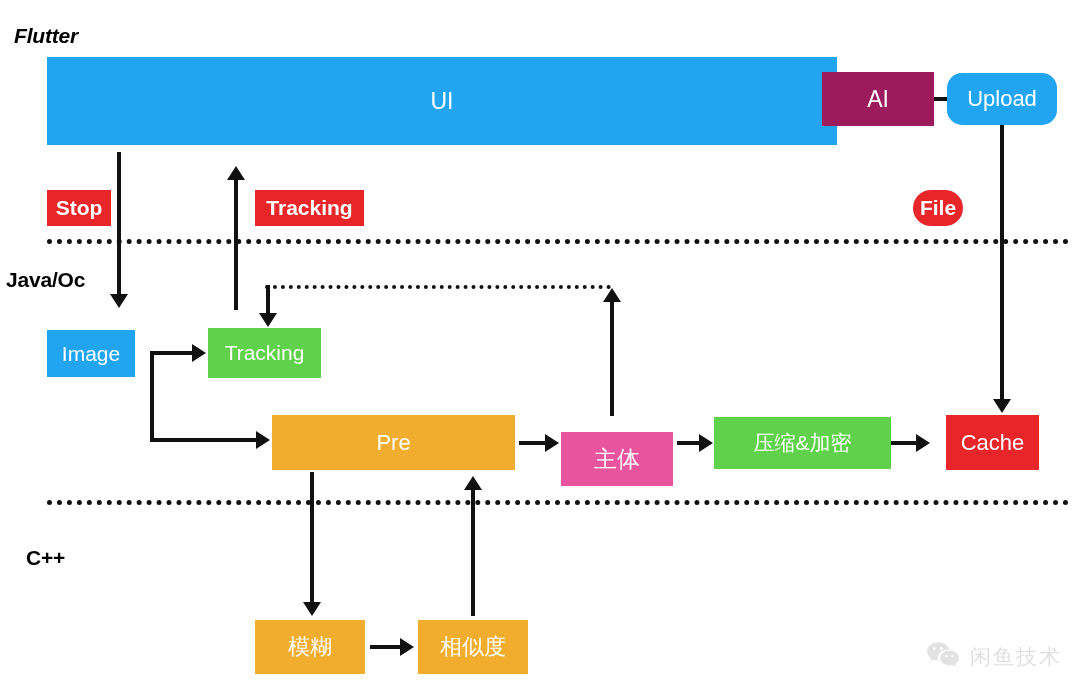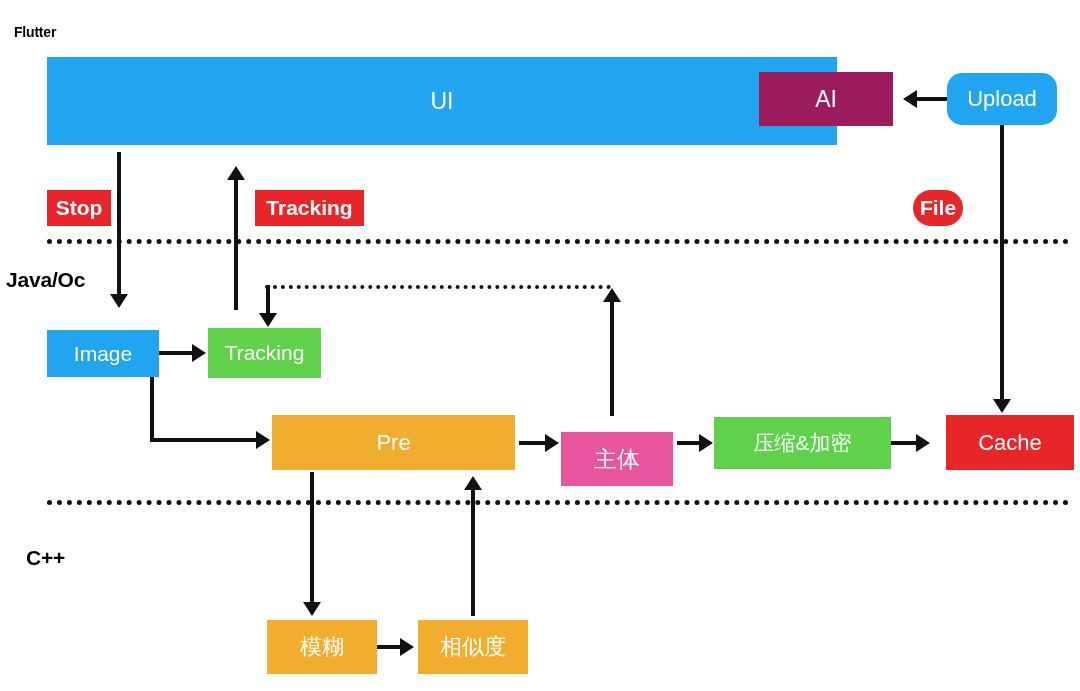--- a/index.html
+++ b/index.html
@@ -107,21 +107,21 @@
     color: #4a4a4a;
     letter-spacing: 2px;
     font-family: "DejaVu Sans", sans-serif;
   }
 </style>
 </head>
 <body>
 
 <div id="canvas">
 
-  <div class="layer-label" style="left:14px; top:24px; font-size:14px;">Flutter</div>
+  <div class="layer-label" style="left:14px; top:24px; font-size:21px;font-style:italic;">Flutter</div>
   <div class="layer-label" style="left:6px; top:268px; font-size:21px;">Java/Oc</div>
   <div class="layer-label" style="left:26px; top:546px; font-size:21px;">C++</div>
 
   <div class="divider" style="left:47px; top:239px; width:1022px;"></div>
   <div class="divider" style="left:47px; top:500px; width:1022px;"></div>
   <div class="divider-thin" style="left:265px; top:285px; width:346px;"></div>
 
   <div class="vline" style="left:117px; top:152px; height:144px;"></div>
   <div class="arrow down" style="left:110px; top:294px;"></div>
 
@@ -162,40 +162,53 @@
   <div class="arrow down" style="left:303px; top:602px;"></div>
 
   <div class="vline" style="left:471px; top:488px; height:128px;"></div>
   <div class="arrow up" style="left:464px; top:476px;"></div>
 
   <div class="hline" style="left:370px; top:645px; width:32px;"></div>
   <div class="arrow right" style="left:400px; top:638px;"></div>
 
   <div class="node latin" style="left:47px; top:57px; width:790px; height:88px; background:#22A5F1; font-size:23px;">UI</div>
 
-  <div class="node latin" style="left:759px; top:72px; width:134px; height:54px; background:#9B1B5C; font-size:23px;">AI</div>
+  <div class="node latin" style="left:822px; top:72px; width:112px; height:54px; background:#9B1B5C; font-size:23px;">AI</div>
 
   <div class="node latin" style="left:947px; top:73px; width:110px; height:52px; background:#22A5F1; font-size:22px;border-radius:15px;">Upload</div>
 
-  <div class="node latin" style="left:47px; top:330px; width:112px; height:47px; background:#22A5F1; font-size:21px;">Image</div>
+  <div class="node latin" style="left:47px; top:330px; width:88px; height:47px; background:#22A5F1; font-size:21px;">Image</div>
 
   <div class="node latin" style="left:208px; top:328px; width:113px; height:50px; background:#5FD14A; font-size:21px;">Tracking</div>
 
   <div class="node latin" style="left:272px; top:415px; width:243px; height:55px; background:#F0AD2E; font-size:22px;">Pre</div>
 
   <div class="node cjk" style="left:561px; top:416px; width:112px; height:54px; background:#E8559E; font-size:23px;margin-top:16px;">主体</div>
 
   <div class="node cjk" style="left:714px; top:417px; width:177px; height:52px; background:#5FD14A; font-size:21px;">压缩&amp;加密</div>
 
-  <div class="node latin" style="left:946px; top:415px; width:128px; height:55px; background:#E8262A; font-size:22px;">Cache</div>
-
-  <div class="node cjk" style="left:255px; top:620px; width:110px; height:54px; background:#F0AD2E; font-size:22px;margin-left:12px;">模糊</div>
+  <div class="node latin" style="left:946px; top:415px; width:93px; height:55px; background:#E8262A; font-size:22px;">Cache</div>
+
+  <div class="node cjk" style="left:255px; top:620px; width:110px; height:54px; background:#F0AD2E; font-size:22px;">模糊</div>
 
   <div class="node cjk" style="left:418px; top:620px; width:110px; height:54px; background:#F0AD2E; font-size:22px;">相似度</div>
 
   <div class="node tag" style="left:47px; top:190px; width:64px; height:36px; background:#E8262A; font-size:21px;">Stop</div>
 
   <div class="node tag" style="left:255px; top:190px; width:109px; height:36px; background:#E8262A; font-size:21px;">Tracking</div>
 
   <div class="node tag" style="left:913px; top:190px; width:50px; height:36px; background:#E8262A; font-size:21px;border-radius:18px;">File</div>
 
+  <div id="watermark">
+    <span style="display:inline-block;">
+      <svg width="34" height="28" viewBox="0 0 34 28" aria-hidden="true">
+        <path d="M12.2 1.2C6.0 1.2 1.0 5.3 1.0 10.3c0 2.8 1.6 5.3 4.1 7.0l-1.0 3.2 3.6-1.8c1.1 .3 2.3 .5 3.5 .5 .3 0 .6 0 .9 0 -.2-.7-.3-1.4-.3-2.1 0-4.7 4.6-8.5 10.3-8.5 .4 0 .8 0 1.2 .1C22.4 4.5 17.8 1.2 12.2 1.2z" fill="#5a5a5a"></path>
+        <circle cx="8.3" cy="7.6" r="1.5" fill="#ffffff"></circle>
+        <circle cx="15.4" cy="7.6" r="1.5" fill="#ffffff"></circle>
+        <path d="M33.0 17.0c0-4.1-4.2-7.4-9.3-7.4 -5.2 0-9.3 3.3-9.3 7.4 0 4.1 4.2 7.4 9.3 7.4 1.1 0 2.1-.1 3.1-.4l2.9 1.5 -.8-2.6C31.5 21.4 33.0 19.3 33.0 17.0z" fill="#5a5a5a"></path>
+        <circle cx="20.6" cy="15.1" r="1.2" fill="#ffffff"></circle>
+        <circle cx="26.3" cy="15.1" r="1.2" fill="#ffffff"></circle>
+      </svg>
+    </span>
+    <span class="wm-text">闲鱼技术</span>
+  </div>
 
 </div>
 
 </body></html>

